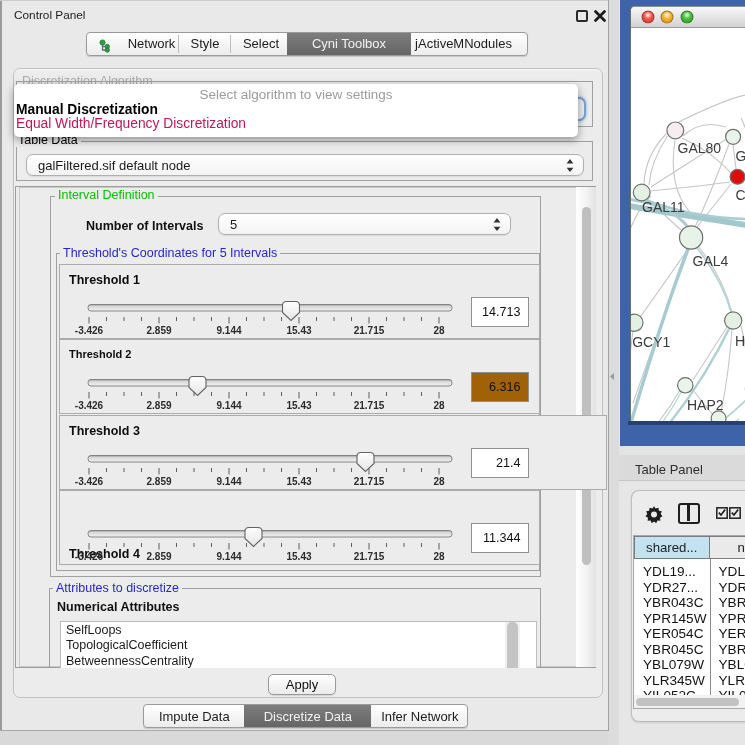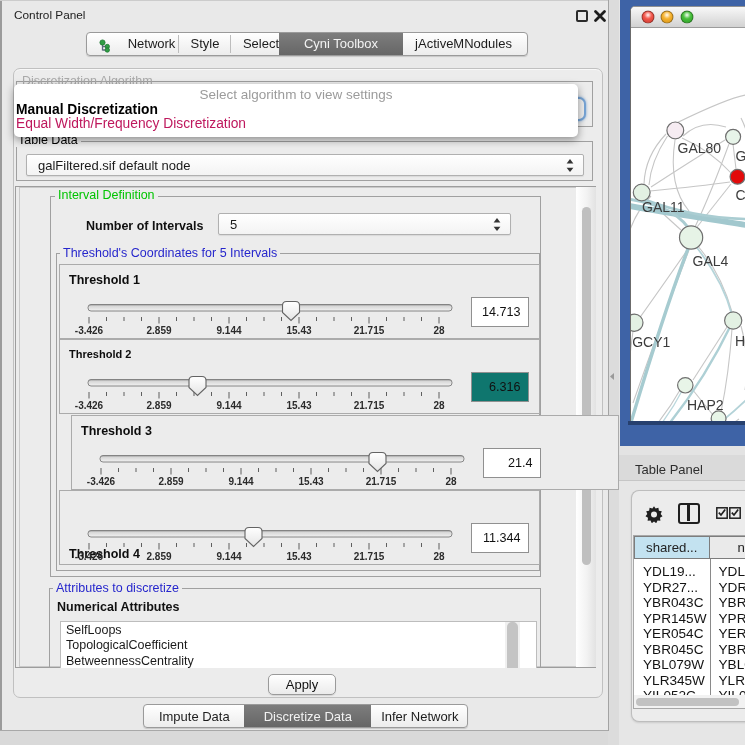--- a/index.html
+++ b/index.html
@@ -1,20 +1,20 @@
 <!DOCTYPE html>
 <html><head><meta charset="utf-8">
 <style>
 html,body{margin:0;padding:0;width:745px;height:745px;overflow:hidden;
  font-family:"Liberation Sans",sans-serif;background:#e9e9e9;}
 *{box-sizing:border-box;}
 .abs{position:absolute;}
 .grp{position:absolute;border:1px solid #a0a0a0;}
 .gtitle{position:absolute;font-size:12.5px;background:#ececec;padding:0 3px;line-height:13px;}
-.combo{position:absolute;border:1px solid #b0b0b0;border-radius:2px;
+.combo{position:absolute;border:1px solid #b0b0b0;border-radius:7px;
  background:linear-gradient(#ffffff,#f3f3f3);font-size:13px;color:#1a1a1a;
  box-shadow:0 1px 1px rgba(0,0,0,0.08);}
 .combo .ctext{position:absolute;left:11px;top:50%;transform:translateY(-50%);}
 .seg{position:absolute;top:0;bottom:0;display:flex;align-items:center;justify-content:center;
  font-size:13px;color:#1c1c1c;}
 .segdark{background:linear-gradient(#7d7d7d,#666);color:#f2f2f2;}
 .sep{position:absolute;top:2px;bottom:2px;width:1px;background:#bdbdbd;}
 </style></head><body>
 
 <div class="abs" style="left:0;top:0;width:619px;height:745px;background:#e9e9e9;">
@@ -35,21 +35,21 @@
 <svg class="abs" style="left:11px;top:4px;" width="16" height="16" viewBox="0 0 16 16">
         <path d="M4.5 7 L4.5 13.5 M4.5 9.5 L8 9.5 M4.5 13 L8 13" stroke="#5b6b7e" stroke-width="1.3" fill="none"></path>
         <circle cx="4.5" cy="5.5" r="2.6" fill="#2f9e44" stroke="#1f7a33" stroke-width="0.8"></circle>
         <circle cx="9.3" cy="9.5" r="2.2" fill="#2f9e44" stroke="#1f7a33" stroke-width="0.8"></circle>
         <circle cx="9.3" cy="13" r="2.2" fill="#2f9e44" stroke="#1f7a33" stroke-width="0.8"></circle>
       </svg>
 <div class="sep" style="left:91px;"></div>
 <div class="seg" style="left:92px;width:52px;">Style</div>
 <div class="sep" style="left:143px;"></div>
 <div class="seg" style="left:144px;width:60px;">Select</div>
-<div class="seg segdark" style="left:192px;width:124px;">Cyni Toolbox</div>
+<div class="seg segdark" style="left:200px;width:124px;">Cyni Toolbox</div>
 <div class="seg" style="left:311.5px;width:130px;">jActiveMNodules</div>
 </div>
 <div class="abs" style="left:12.5px;top:68px;width:590.5px;height:630px;background:#ececec;border:1px solid #c0c0c0;border-radius:7px;box-shadow:inset 0 1px 0 #f8f8f8;"></div>
 <div class="grp" style="left:15.5px;top:81px;width:577px;height:46px;"></div>
 <div class="abs" style="left:22px;top:74px;font-size:12.5px;color:#a9a9a9;">Discretization Algorithm</div>
 <div class="abs" style="left:555px;top:96.5px;width:31px;height:24px;border:2.5px solid #76a3d4;border-radius:7px;background:#ededed;box-shadow:0 0 3px #76a3d4;"></div>
 <div class="grp" style="left:15.5px;top:141px;width:577px;height:40px;"></div>
 <div class="gtitle" style="left:15px;top:134px;">Table Data</div>
 <div class="combo" style="left:26px;top:153.5px;width:558px;height:22px;">
       <span class="ctext">galFiltered.sif default node</span>
@@ -157,23 +157,23 @@
         <line x1="361.50" y1="52" x2="361.50" y2="56.0" stroke="#5f5f5f" stroke-width="1"></line>
         <line x1="379.00" y1="52" x2="379.00" y2="58.5" stroke="#5f5f5f" stroke-width="1"></line>
         <text x="29.0" y="68.5" font-size="10px" font-weight="bold" fill="#2b2b2b" text-anchor="middle" font-family="Liberation Sans">-3.426</text>
         <text x="99.0" y="68.5" font-size="10px" font-weight="bold" fill="#2b2b2b" text-anchor="middle" font-family="Liberation Sans">2.859</text>
         <text x="169.0" y="68.5" font-size="10px" font-weight="bold" fill="#2b2b2b" text-anchor="middle" font-family="Liberation Sans">9.144</text>
         <text x="239.0" y="68.5" font-size="10px" font-weight="bold" fill="#2b2b2b" text-anchor="middle" font-family="Liberation Sans">15.43</text>
         <text x="309.0" y="68.5" font-size="10px" font-weight="bold" fill="#2b2b2b" text-anchor="middle" font-family="Liberation Sans">21.715</text>
         <text x="379.0" y="68.5" font-size="10px" font-weight="bold" fill="#2b2b2b" text-anchor="middle" font-family="Liberation Sans">28</text>
         <path d="M 133.00 36.5 L 142.00 36.5 Q 146.00 36.5 146.00 40.5 L 146.00 47.5 L 137.50 55.5 L 129.00 47.5 L 129.00 40.5 Q 129.00 36.5 133.00 36.5 Z" fill="url(#th_2)" stroke="#636363" stroke-width="1.1"></path>
       </svg>
-<div class="abs" style="left:410.5px;top:32px;width:58px;height:30px;background:#0f766e;border:1px solid #909090;font-size:12.6px;color:#111;text-align:right;line-height:28px;padding-right:7px;">6.316</div>
-</div>
-<div class="abs" style="left:59px;top:414.6px;width:548px;height:75px;border:1px solid #ababab;background:#ececec;margin-left:12px;">
+<div class="abs" style="left:410.5px;top:32px;width:58px;height:30px;background:#a16207;border:1px solid #909090;font-size:12.6px;color:#111;text-align:right;line-height:28px;padding-right:7px;">6.316</div>
+</div>
+<div class="abs" style="left:59px;top:414.6px;width:548px;height:75px;border:1px solid #ababab;background:#ececec;">
 <div class="abs" style="left:9px;top:8px;font-size:12.5px;font-weight:bold;color:#0d0d0d;">Threshold 3</div>
 <svg class="abs" style="left:0;top:0;" width="481" height="75" viewBox="0 0 481 75">
         <defs>
           <linearGradient id="gr_3" x1="0" y1="0" x2="0" y2="1">
             <stop offset="0" stop-color="#9a9a9a"></stop>
             <stop offset="0.3" stop-color="#d8d8d8"></stop>
             <stop offset="1" stop-color="#f2f2f2"></stop>
           </linearGradient>
           <linearGradient id="th_3" x1="0" y1="0" x2="0" y2="1">
             <stop offset="0" stop-color="#ffffff"></stop>

